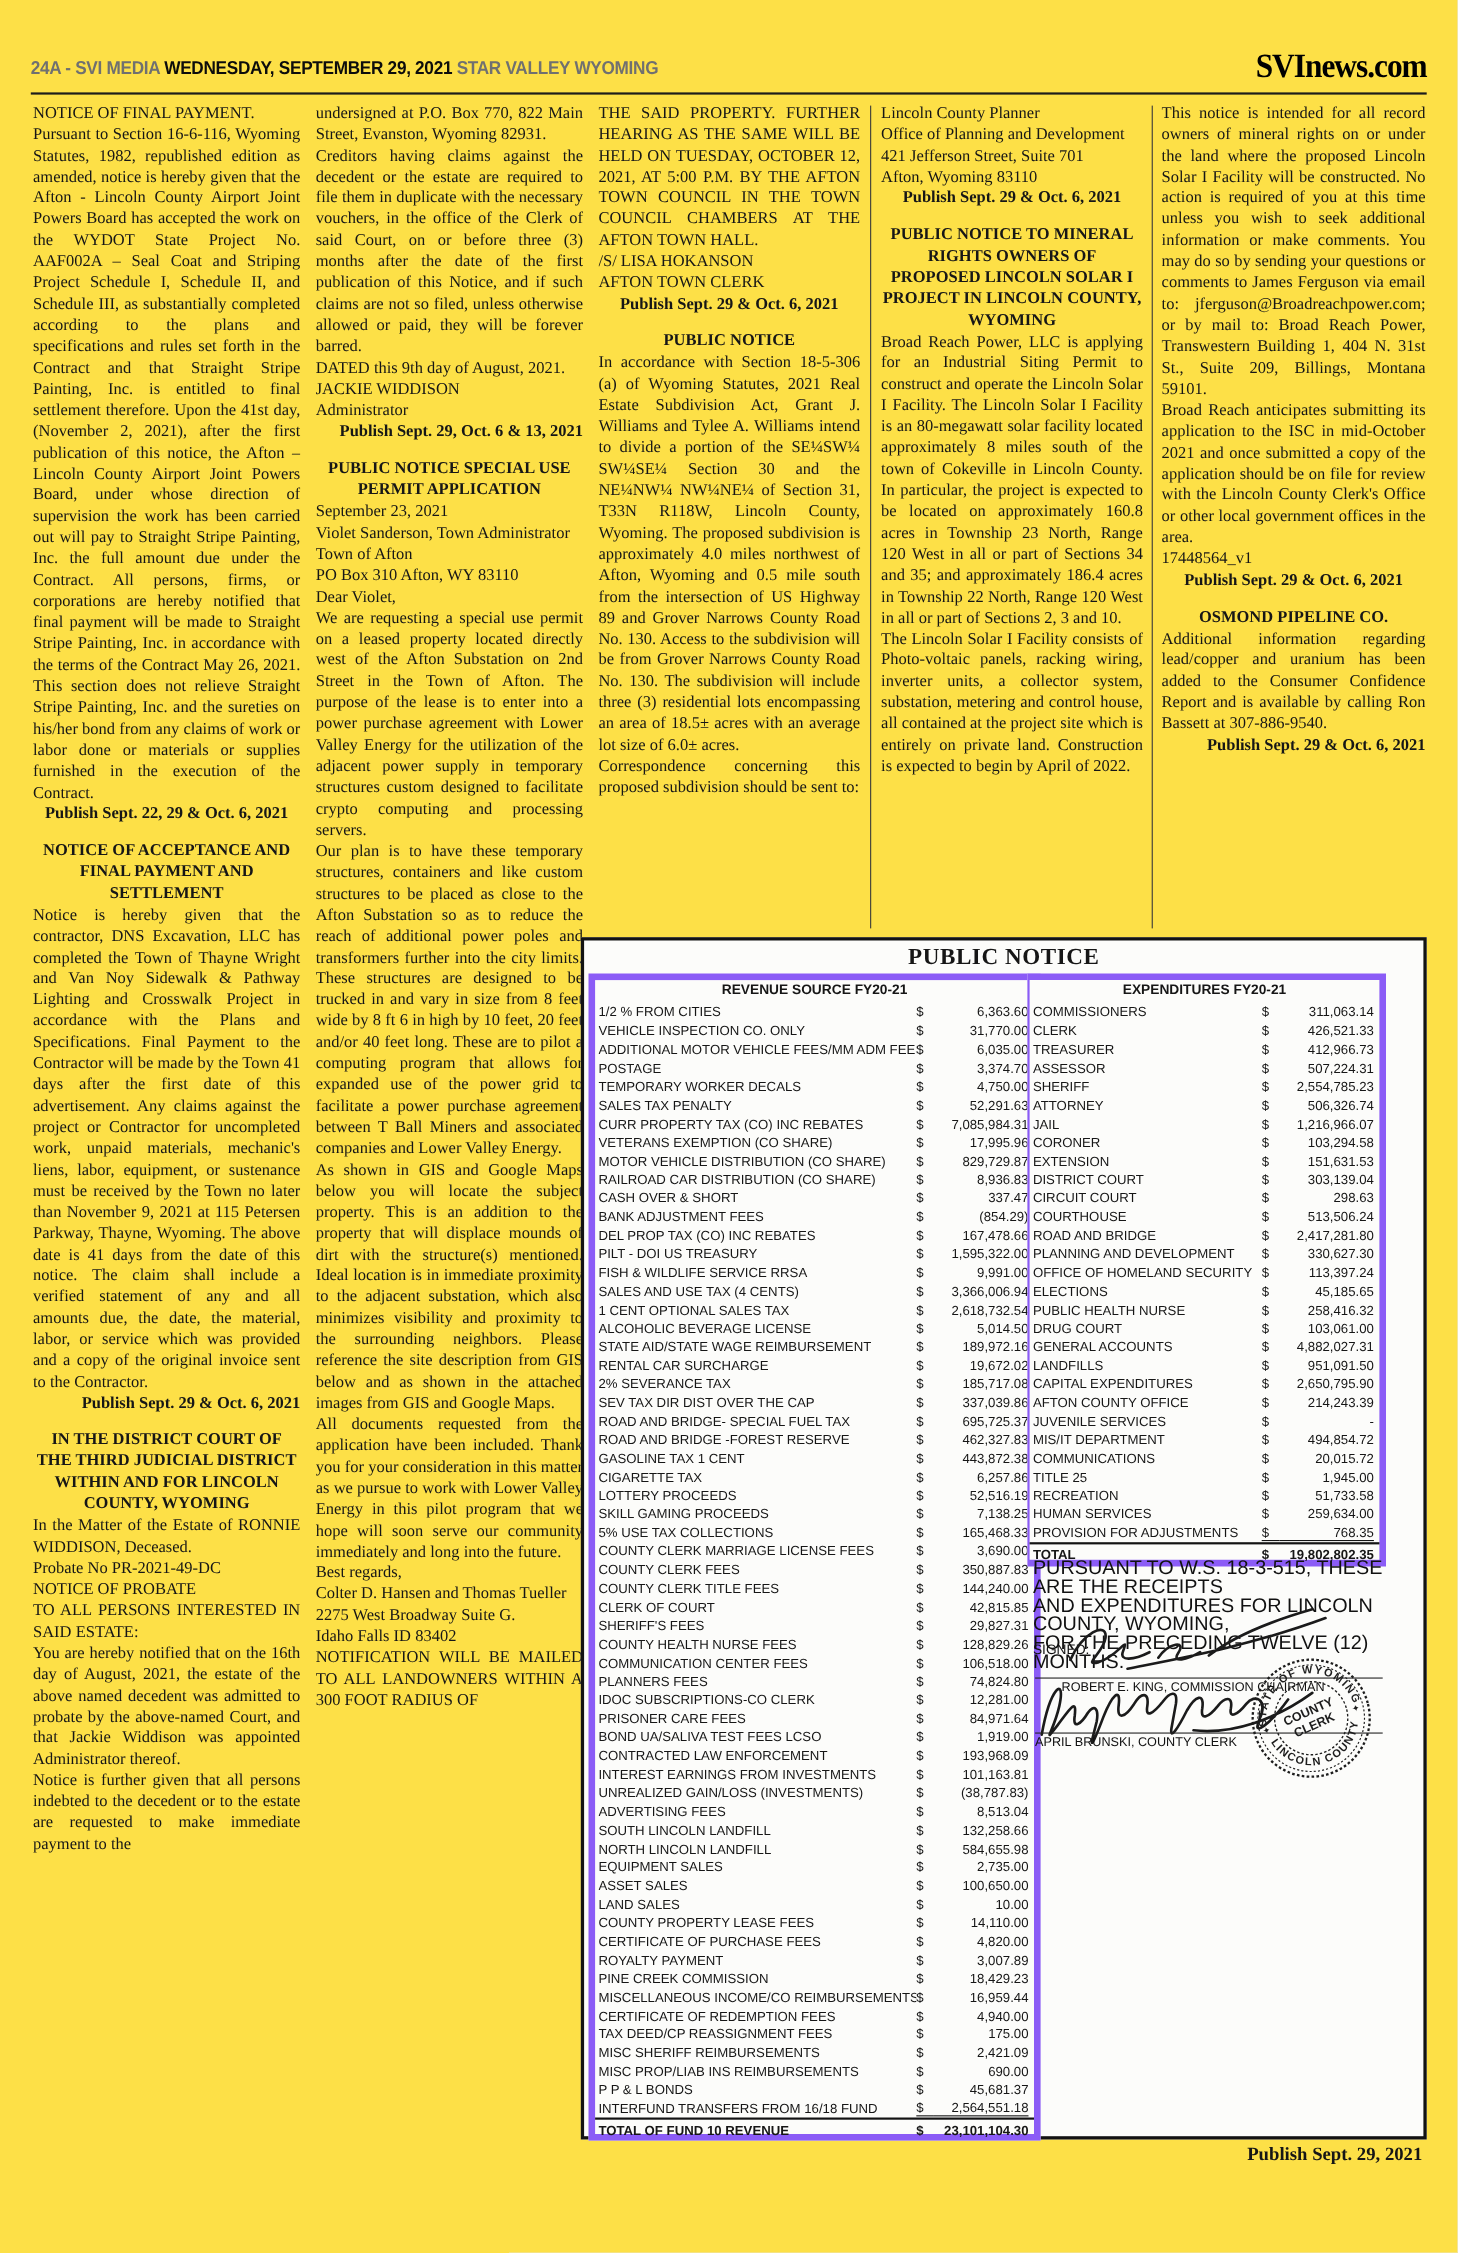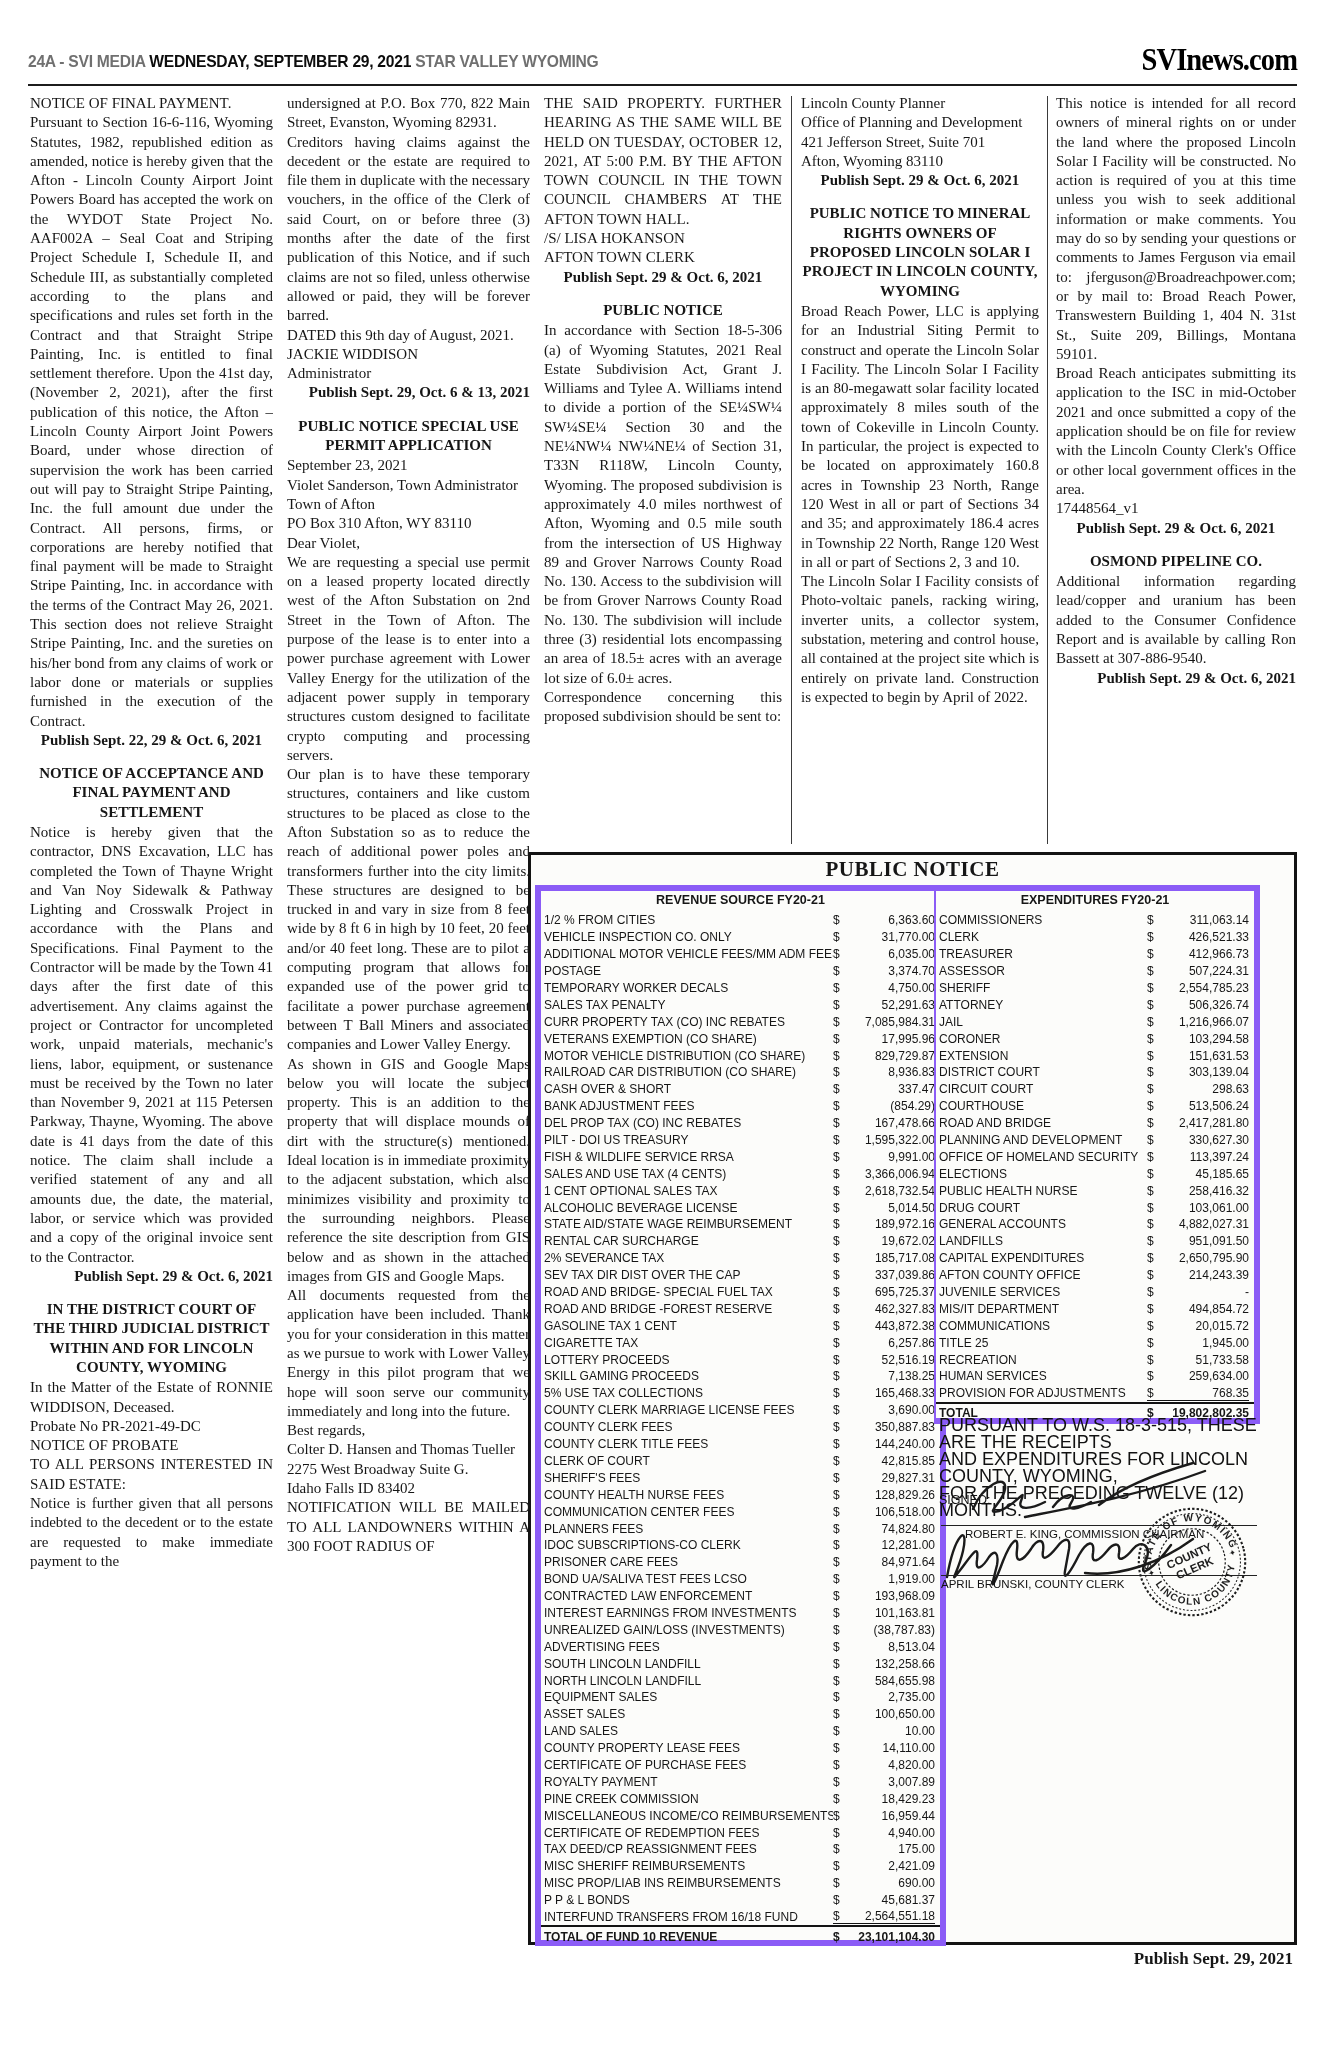--- a/index.html
+++ b/index.html
@@ -1,16 +1,16 @@
 <!DOCTYPE html>
 <html><head>
 <meta charset="utf-8">
 <style>
   html,body{margin:0;padding:0;background:#e8e8e6;}
-  .page{position:relative;width:1325px;height:2048px;background:#ffffff;color:#161616;
+  .page{position:relative;width:1325px;height:2048px;background:#fde047;color:#161616;
         font-family:"Liberation Serif",serif;overflow:hidden;margin:0 auto;}
   
   .masthead-left{position:absolute;top:52px;left:28px;font-family:"Liberation Sans",sans-serif;
         font-size:17px;font-weight:bold;letter-spacing:-0.3px;color:#707070;white-space:nowrap;
         transform:scaleX(0.92);transform-origin:left center;}
   .masthead-left .dark{color:#0c0c0c;}
   .masthead-site{position:absolute;top:42px;right:28px;font-family:"Liberation Serif",serif;
         font-size:31px;font-weight:bold;color:#000;letter-spacing:-1px;
         transform:scaleX(0.92);transform-origin:right center;}
   .masthead-rule{position:absolute;top:84px;left:28px;width:1269px;height:2px;background:#1c1c1c;}
@@ -82,20 +82,21 @@
       <div class="blk gap"></div>
       <div class="blk h">NOTICE OF ACCEPTANCE AND FINAL PAYMENT AND SETTLEMENT</div>
       <div class="blk p">Notice is hereby given that the contractor, DNS Excavation, LLC has completed the Town of Thayne Wright and Van Noy Sidewalk &amp; Pathway Lighting and Crosswalk Project in accordance with the Plans and Specifications.  Final Payment to the Contractor will be made by the Town 41 days after the first date of this advertisement. Any claims against the project or Contractor for uncompleted work, unpaid materials, mechanic's liens, labor, equipment, or sustenance must be received by the Town no later than November 9, 2021 at 115 Petersen Parkway, Thayne, Wyoming.  The above date is 41 days from the date of this notice. The claim shall include a verified statement of any and all amounts due, the date, the material, labor, or service which was provided and a copy of the original invoice sent to the Contractor.</div>
       <div class="blk pub">Publish Sept. 29 &amp; Oct. 6, 2021</div>
       <div class="blk gap"></div>
       <div class="blk h">IN THE DISTRICT COURT OF THE THIRD JUDICIAL DISTRICT WITHIN AND FOR LINCOLN COUNTY, WYOMING</div>
       <div class="blk p">In the Matter of the Estate of RONNIE WIDDISON, Deceased.</div>
       <div class="blk p">Probate No PR-2021-49-DC</div>
       <div class="blk p">NOTICE OF PROBATE</div>
       <div class="blk p">TO ALL PERSONS INTERESTED IN SAID ESTATE:</div>
+      <div class="blk p">You are hereby notified that on the 16th day of August, 2021, the estate of the above named decedent was admitted to probate by the above-named Court, and that Jackie Widdison was appointed Administrator thereof.</div>
       <div class="blk p">Notice is further given that all persons indebted to the decedent or to the estate are requested to make immediate payment to the</div>
     </div>
   <div class="col" id="col2">
 
   <div class="blk p">undersigned at P.O. Box 770, 822 Main Street, Evanston, Wyoming 82931.</div>
       <div class="blk p">Creditors having claims against the decedent or the estate are required to file them in duplicate with the necessary vouchers, in the office of the Clerk of said Court, on or before three (3) months after the date of the first publication of this Notice, and if such claims are not so filed, unless otherwise allowed or paid, they will be forever barred.</div>
       <div class="blk p">DATED this 9th day of August, 2021.</div>
       <div class="blk p">JACKIE WIDDISON</div>
       <div class="blk p">Administrator</div>
       <div class="blk pub">Publish Sept. 29, Oct. 6 &amp; 13, 2021</div>

